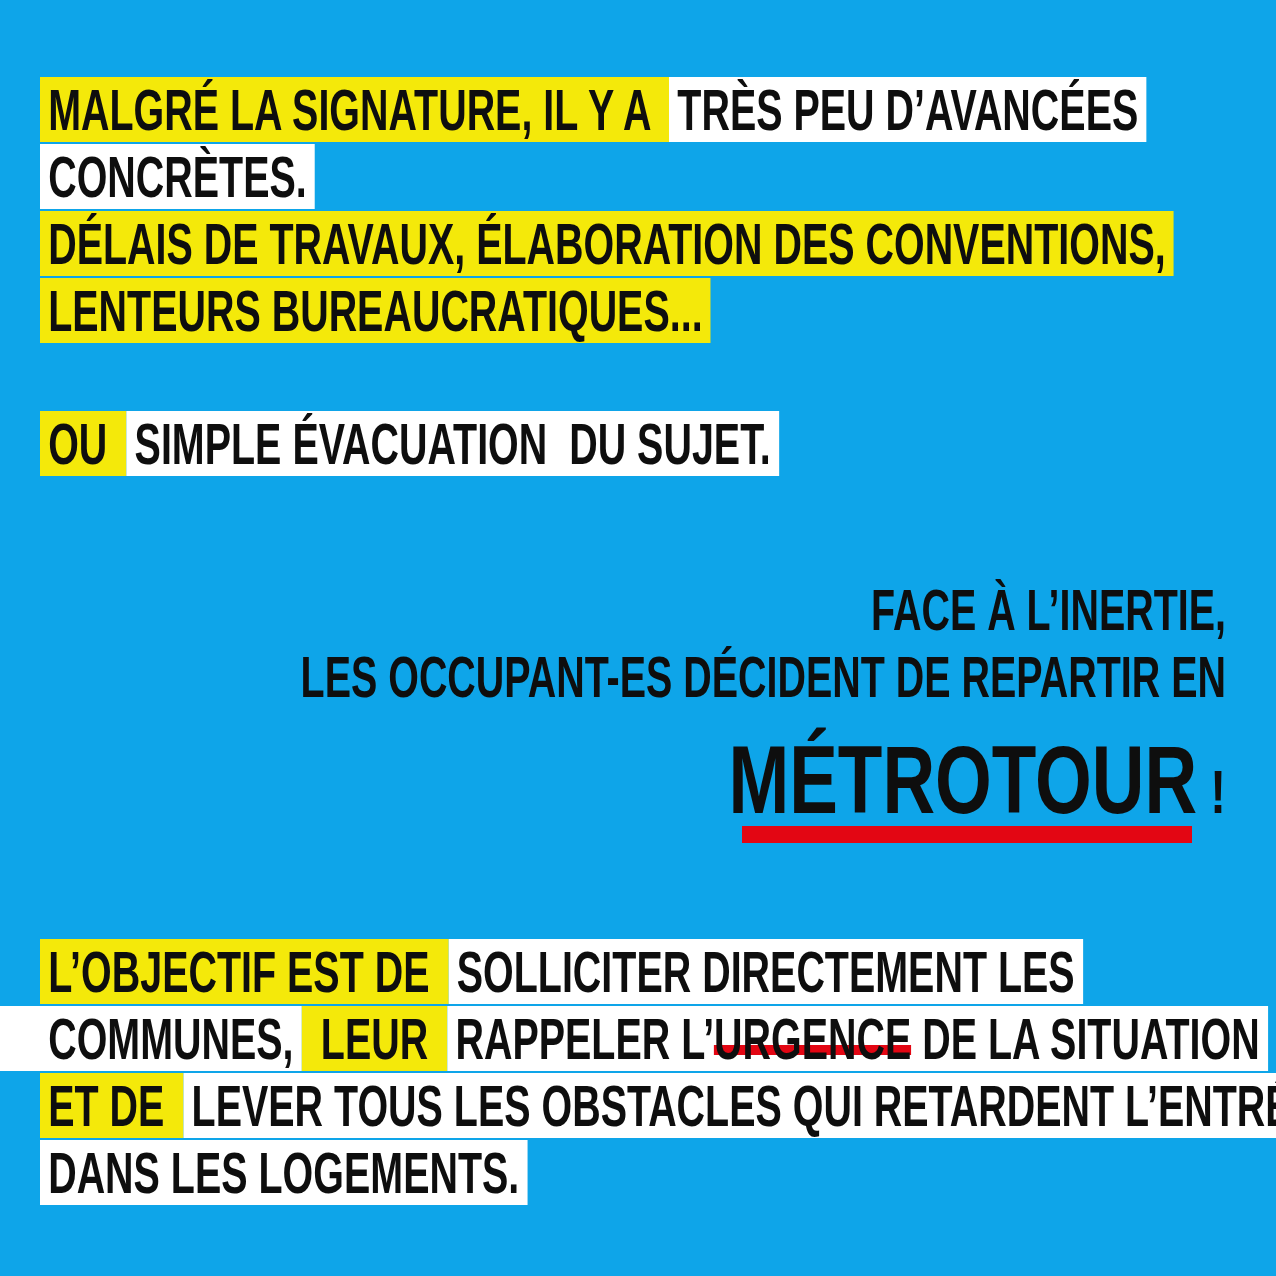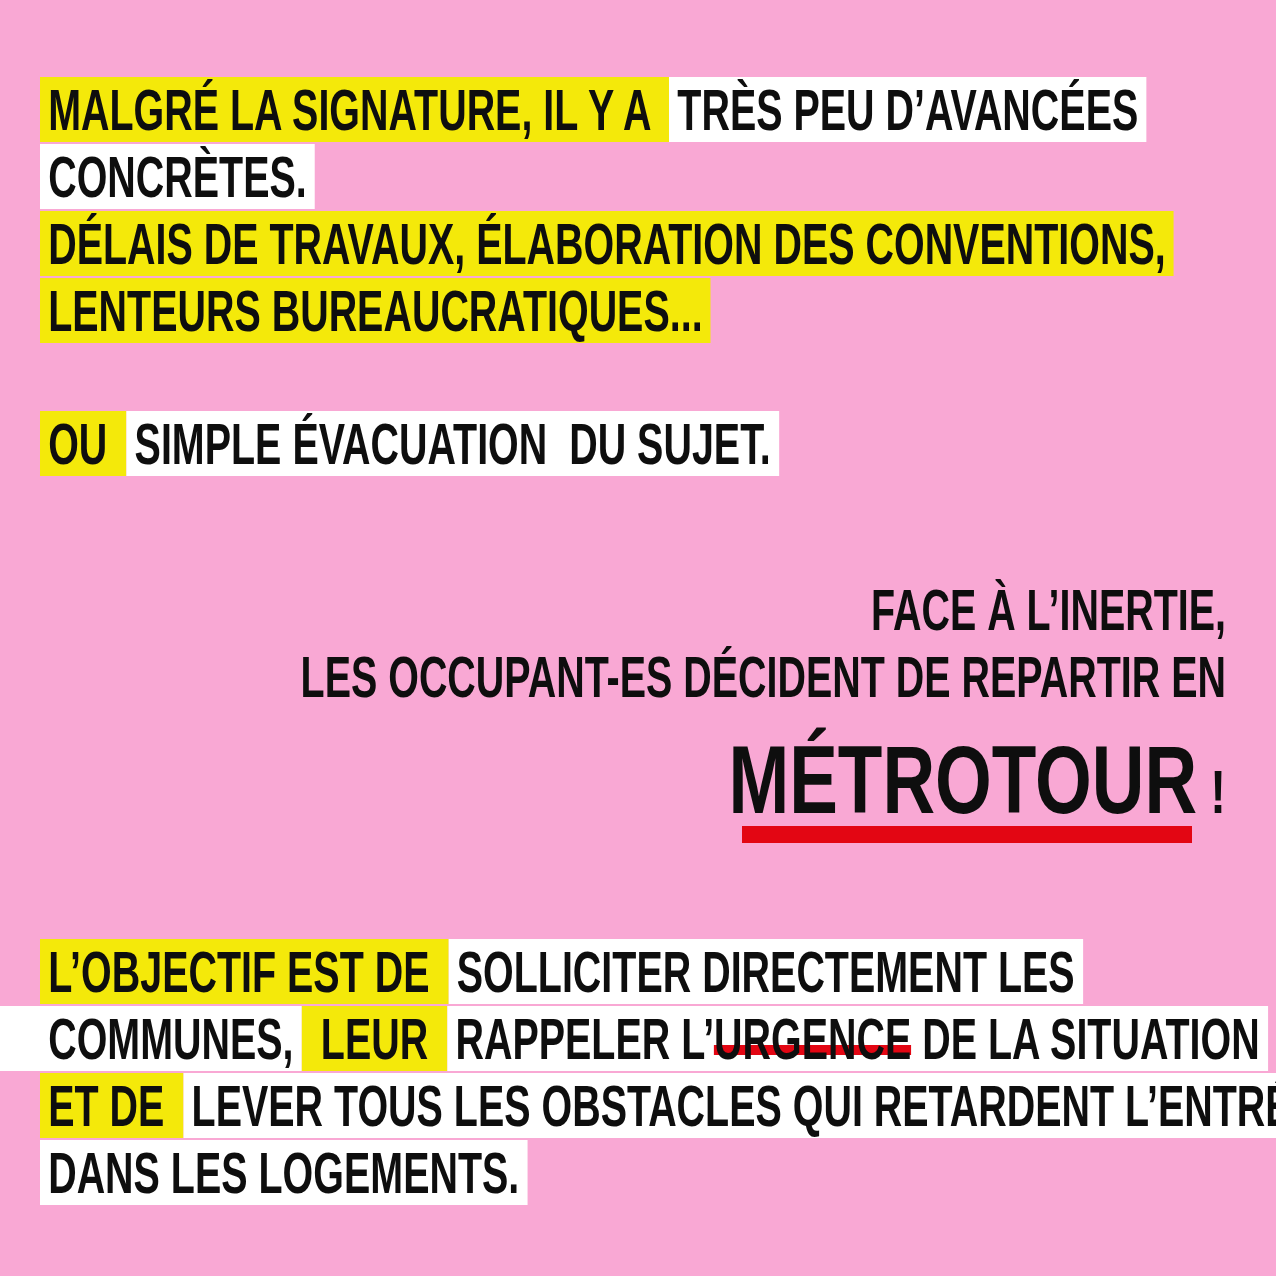--- a/index.html
+++ b/index.html
@@ -3,21 +3,21 @@
 <meta charset="utf-8">
 <style>
   html, body { margin: 0; padding: 0; }
   body {
     width: 1276px; height: 1276px;
     font-family: "Liberation Sans", sans-serif;
   }
   .canvas {
     position: relative;
     width: 1276px; height: 1276px;
-    background: #f9a8d4;
+    background: #0ea5e9;
     overflow: hidden;
   }
   .para {
     position: absolute;
     width: 2400px;
   }
   .para.right-aligned {
     left: auto;
     right: 50px;
     width: 1700px;

